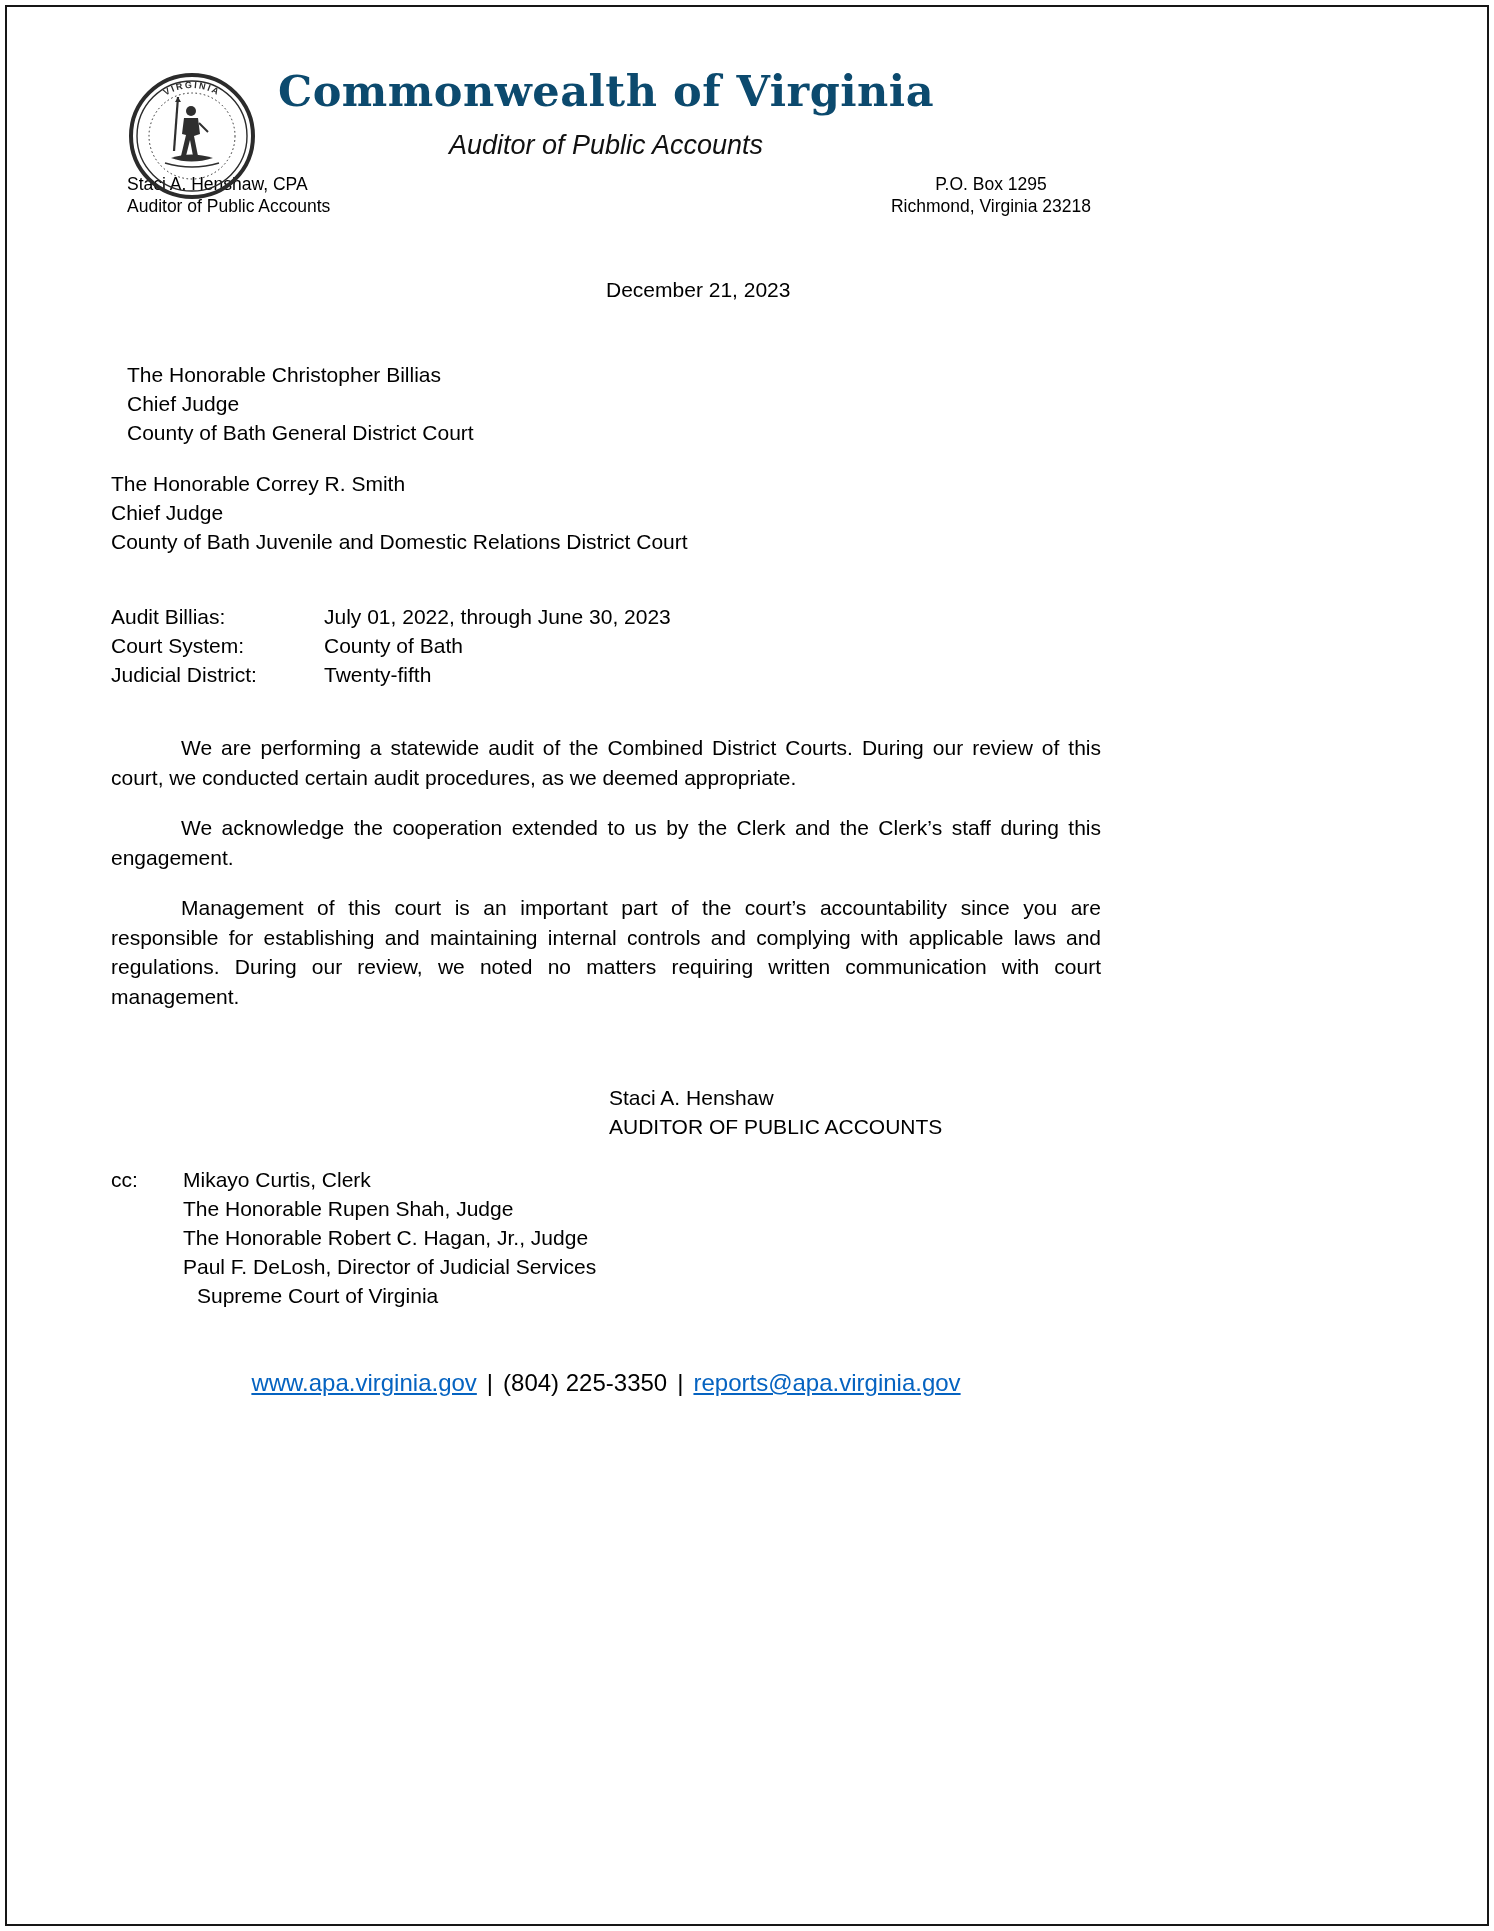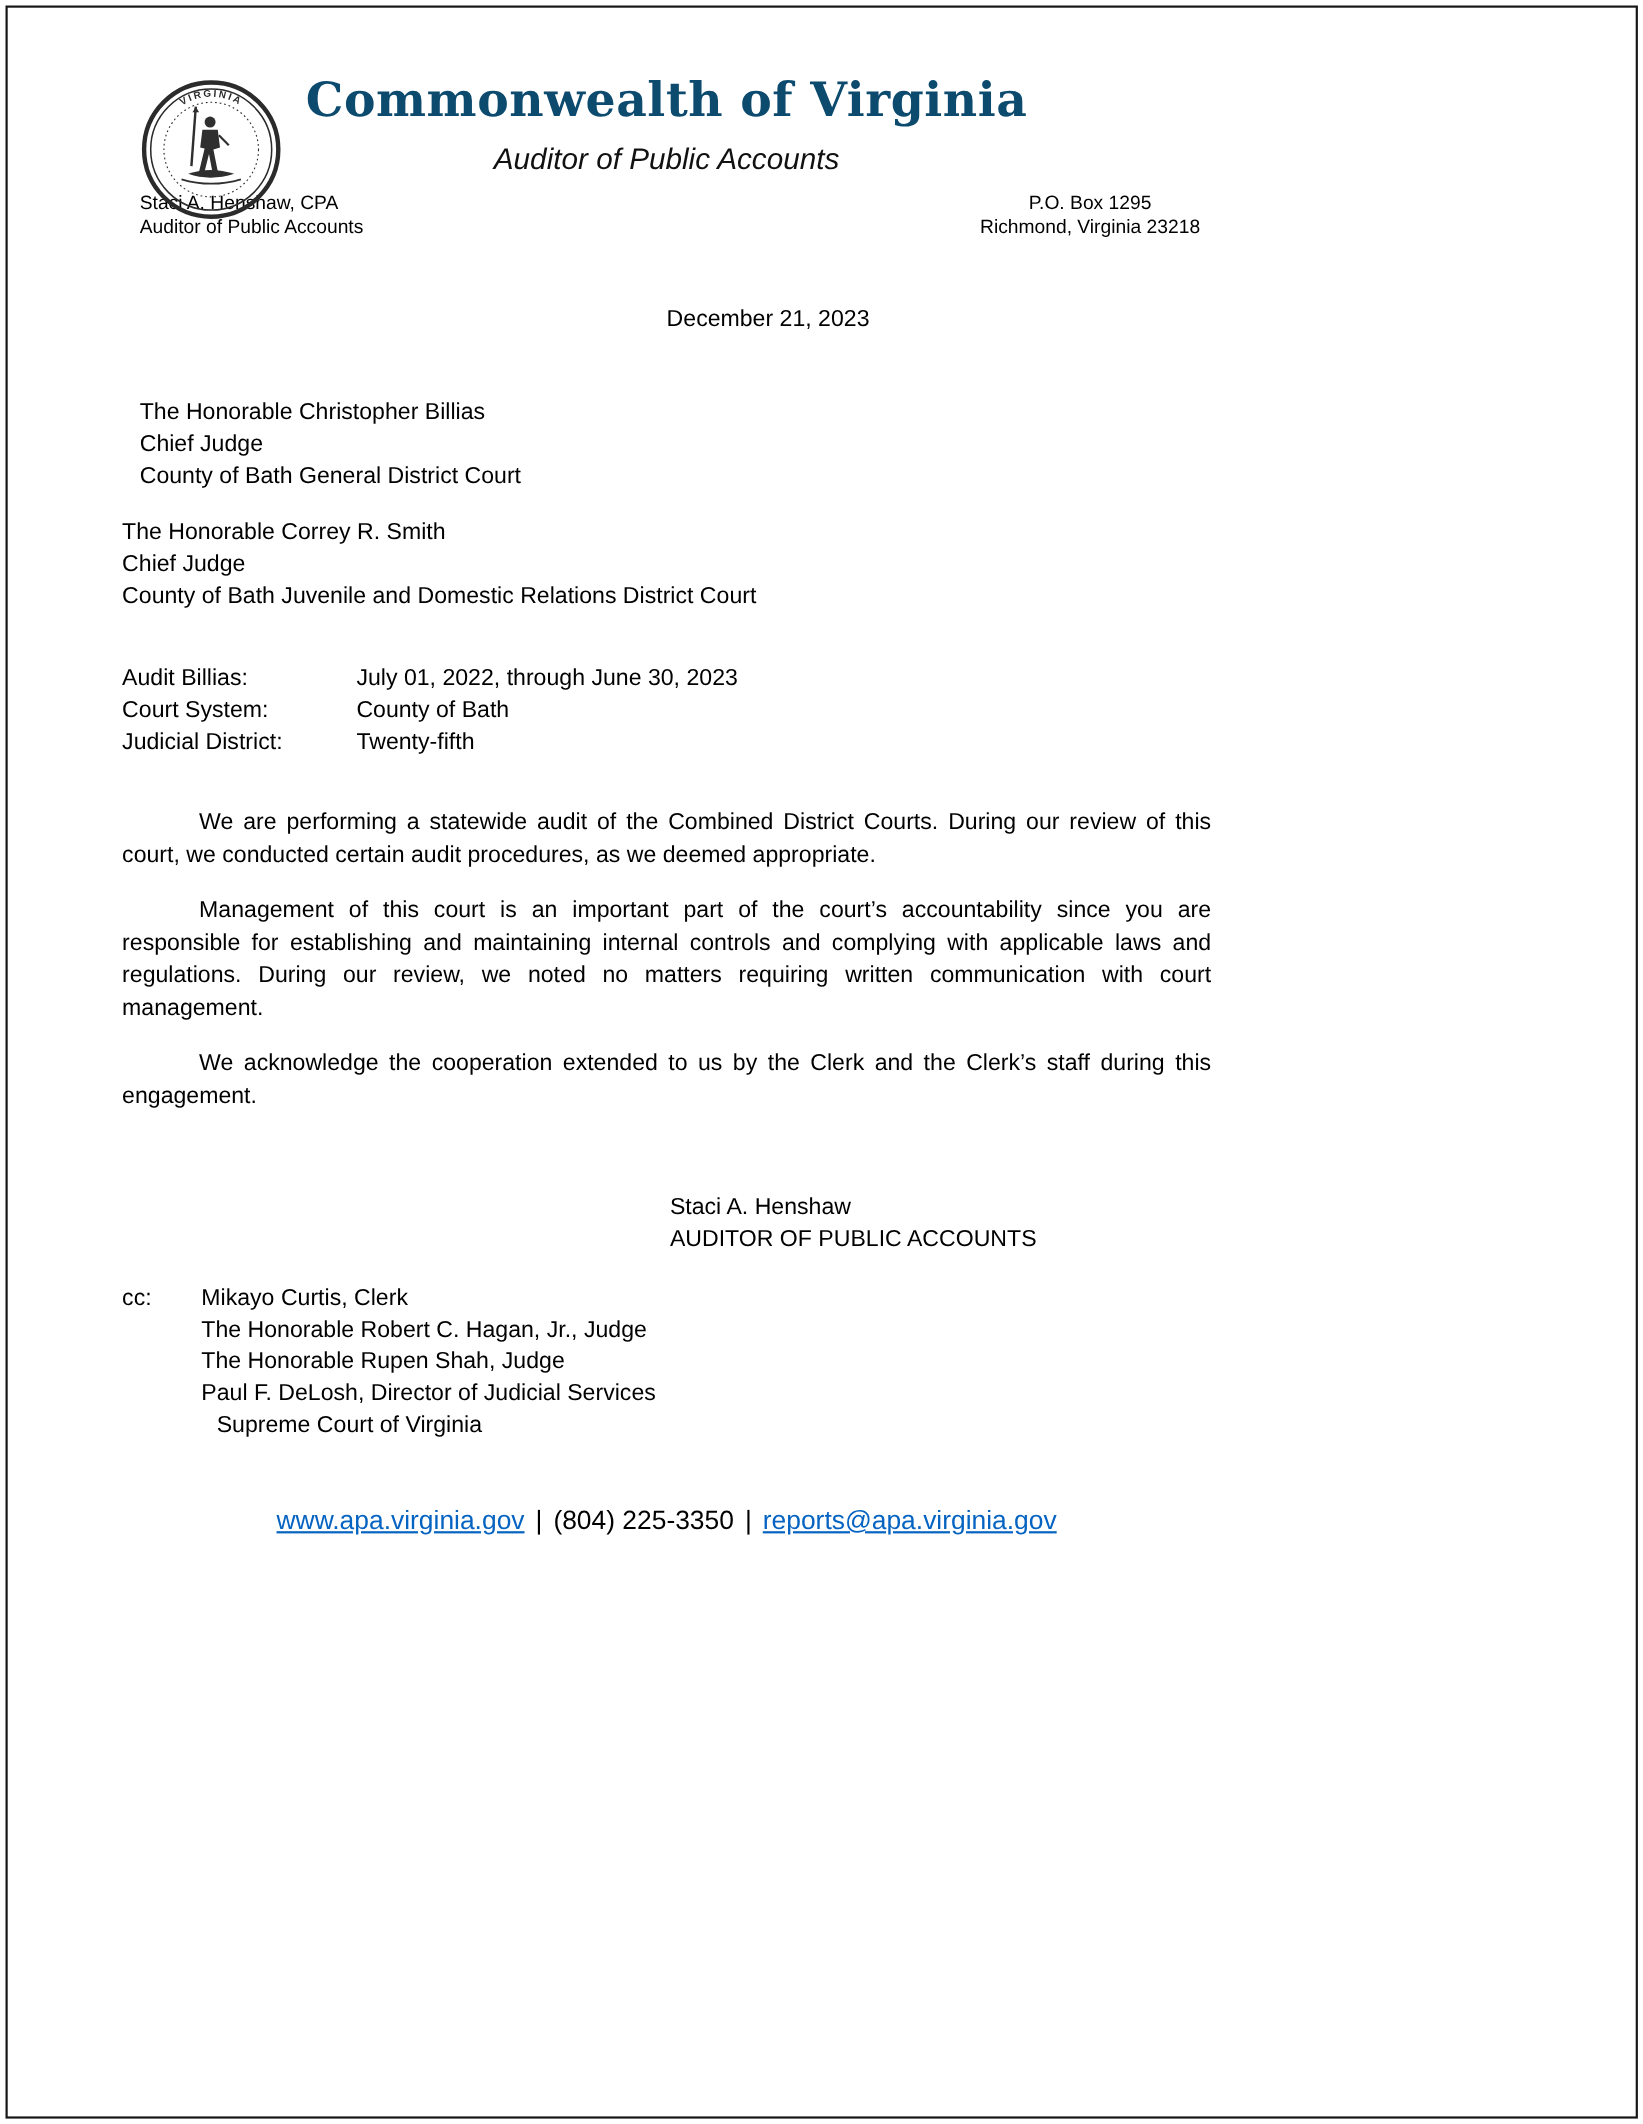--- a/index.html
+++ b/index.html
@@ -141,36 +141,36 @@
         <div class="audit-value">County of Bath</div>
       </div>
       <div class="audit-row">
         <div class="audit-label">Judicial District:</div>
         <div class="audit-value">Twenty-fifth</div>
       </div>
     </div>
 
     <div class="paragraphs">
       <p class="para">We are performing a statewide audit of the Combined District Courts.  During our review of this court, we conducted certain audit procedures, as we deemed appropriate.</p>
+      <p class="para">We acknowledge the cooperation extended to us by the Clerk and the Clerk’s staff during this engagement.</p>
       <p class="para">Management of this court is an important part of the court’s accountability since you are responsible for establishing and maintaining internal controls and complying with applicable laws and regulations.  During our review, we noted no matters requiring written communication with court management.</p>
-      <p class="para">We acknowledge the cooperation extended to us by the Clerk and the Clerk’s staff during this engagement.</p>
     </div>
 
     <div class="signature">
       <div>Staci A. Henshaw</div>
       <div>AUDITOR OF PUBLIC ACCOUNTS</div>
     </div>
 
 
     <div class="cc-block">
       <div class="cc-label">cc:</div>
       <div class="cc-list">
         <div>Mikayo Curtis, Clerk</div>
+        <div>The Honorable Rupen Shah, Judge</div>
         <div>The Honorable Robert C. Hagan, Jr., Judge</div>
-        <div>The Honorable Rupen Shah, Judge</div>
         <div>Paul F. DeLosh, Director of Judicial Services</div>
         <div class="cc-sub">Supreme Court of Virginia</div>
       </div>
     </div>
 
     <div class="footer">
       <a class="link" style="color: rgb(5, 99, 193);">www.apa.virginia.gov</a><span class="sep">|</span><span>(804) 225-3350</span><span class="sep">|</span><a class="link" style="color: rgb(5, 99, 193);">reports@apa.virginia.gov</a>
     </div>
 
   </main>

